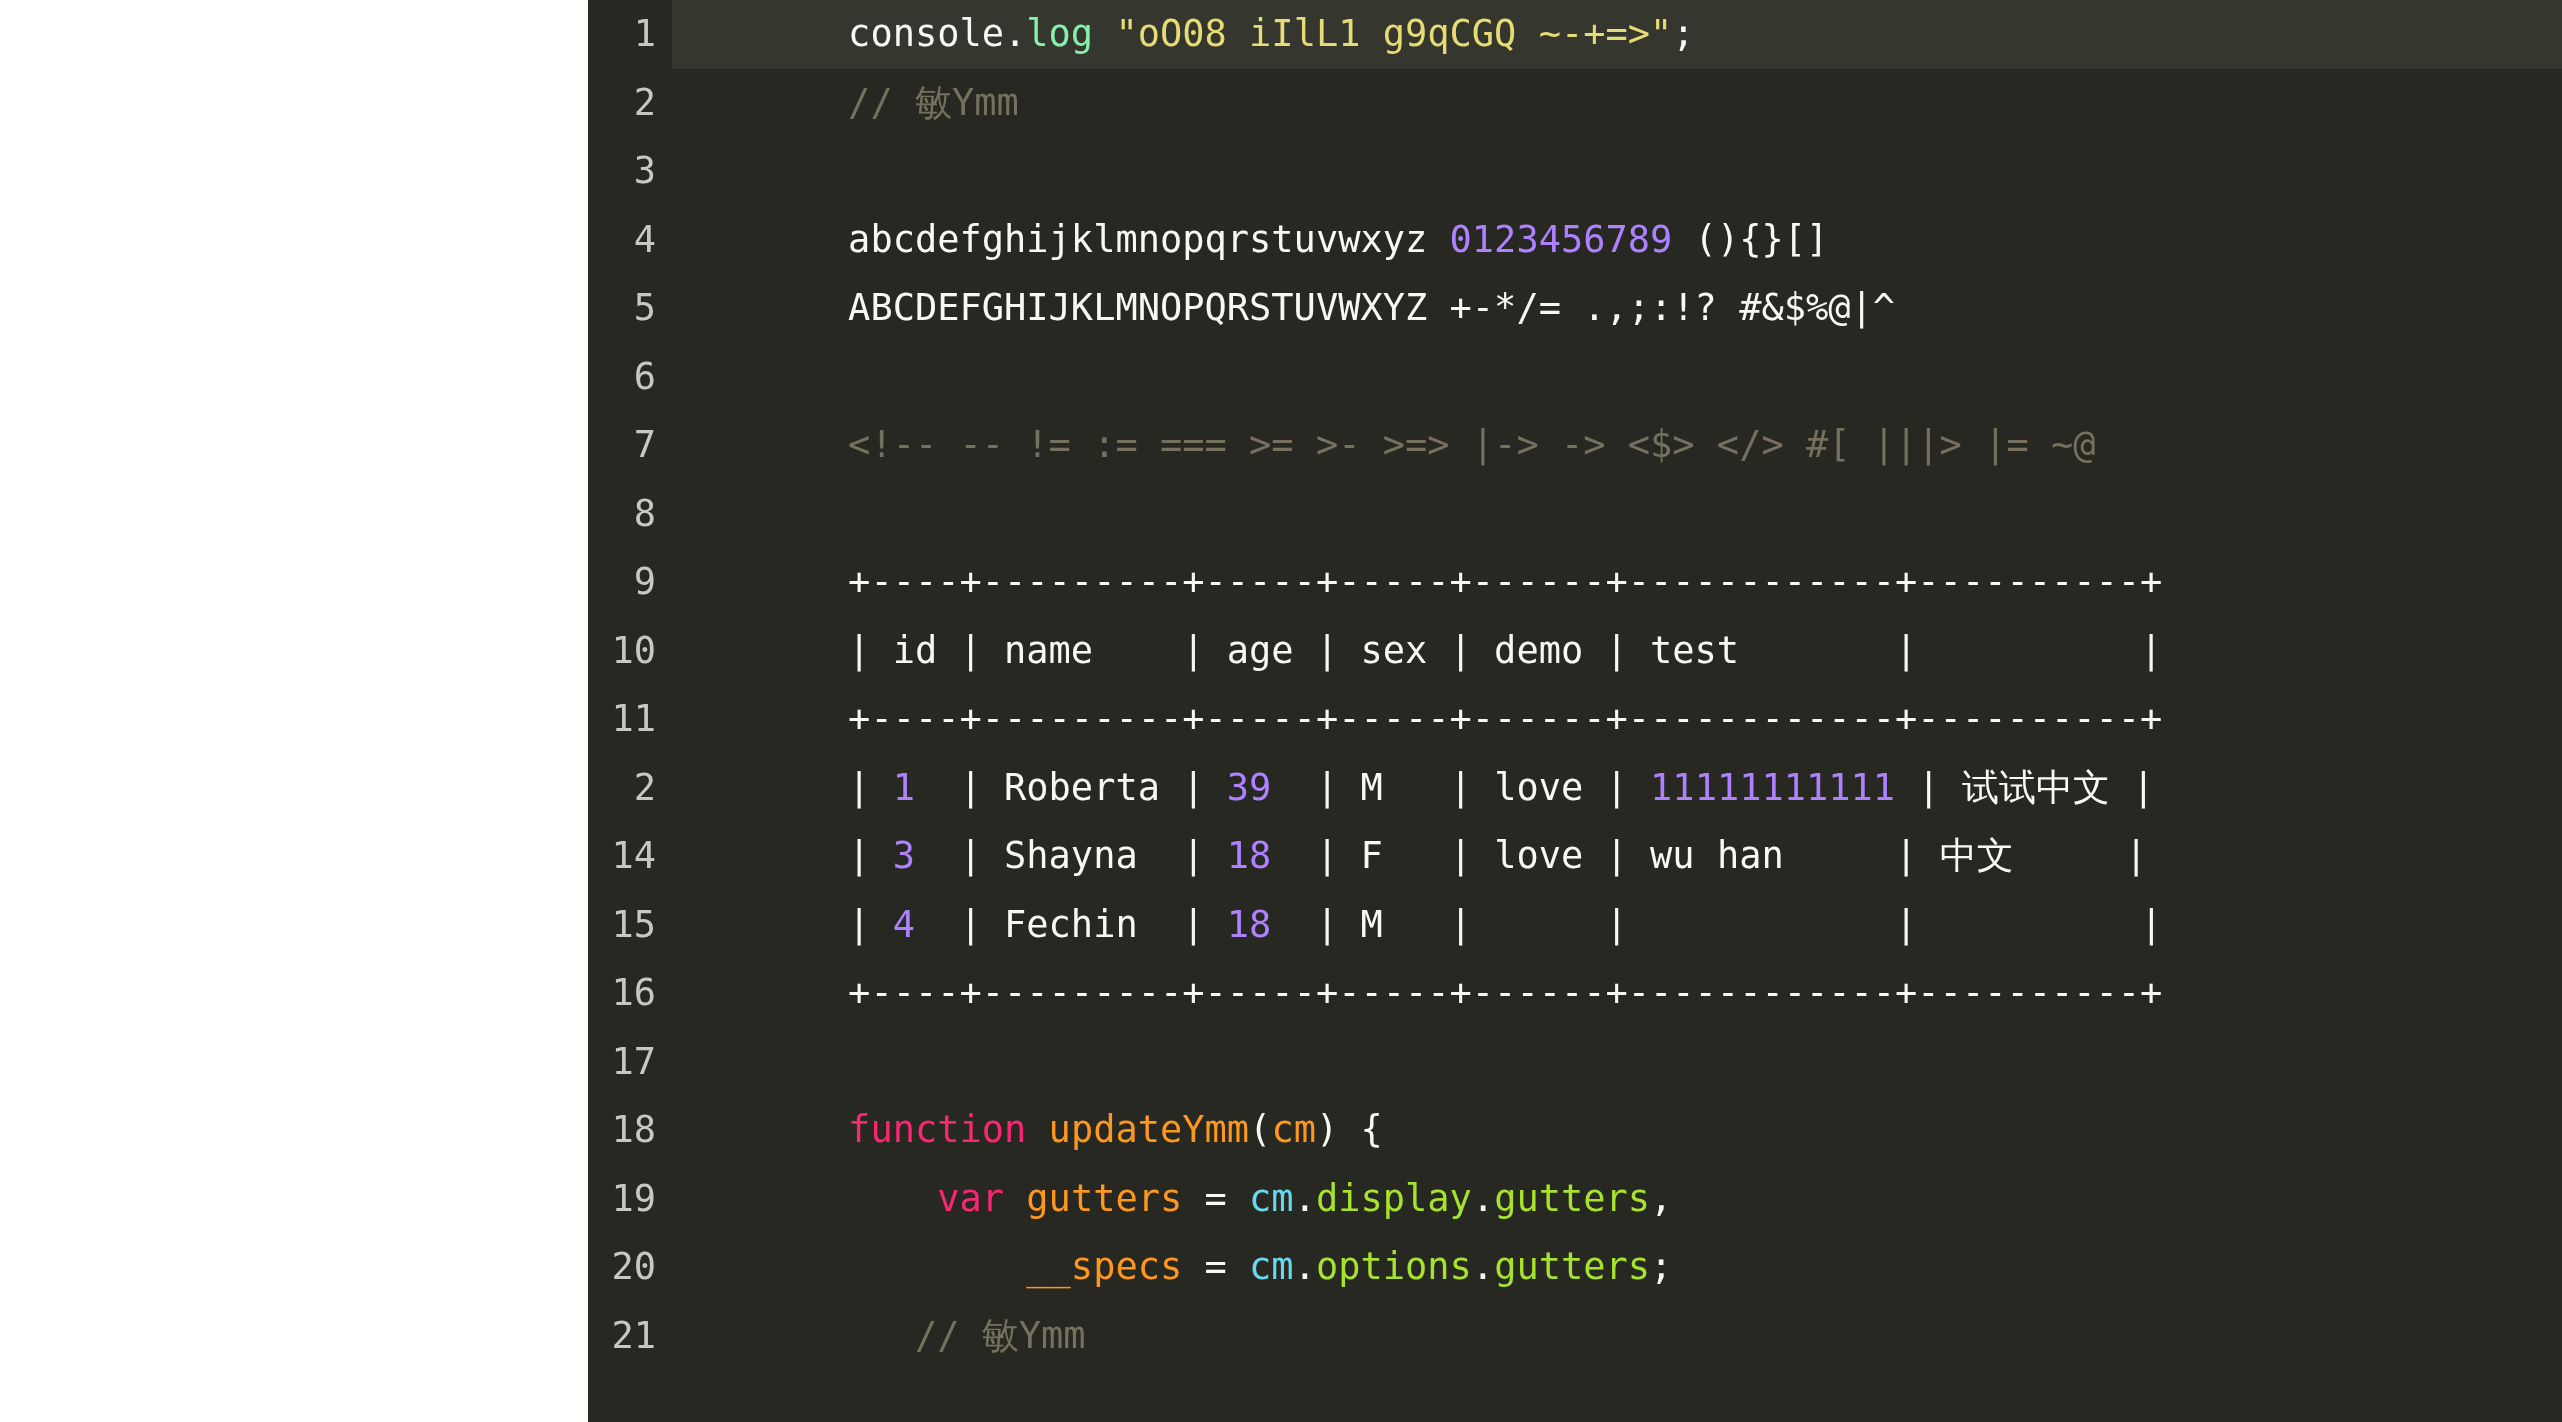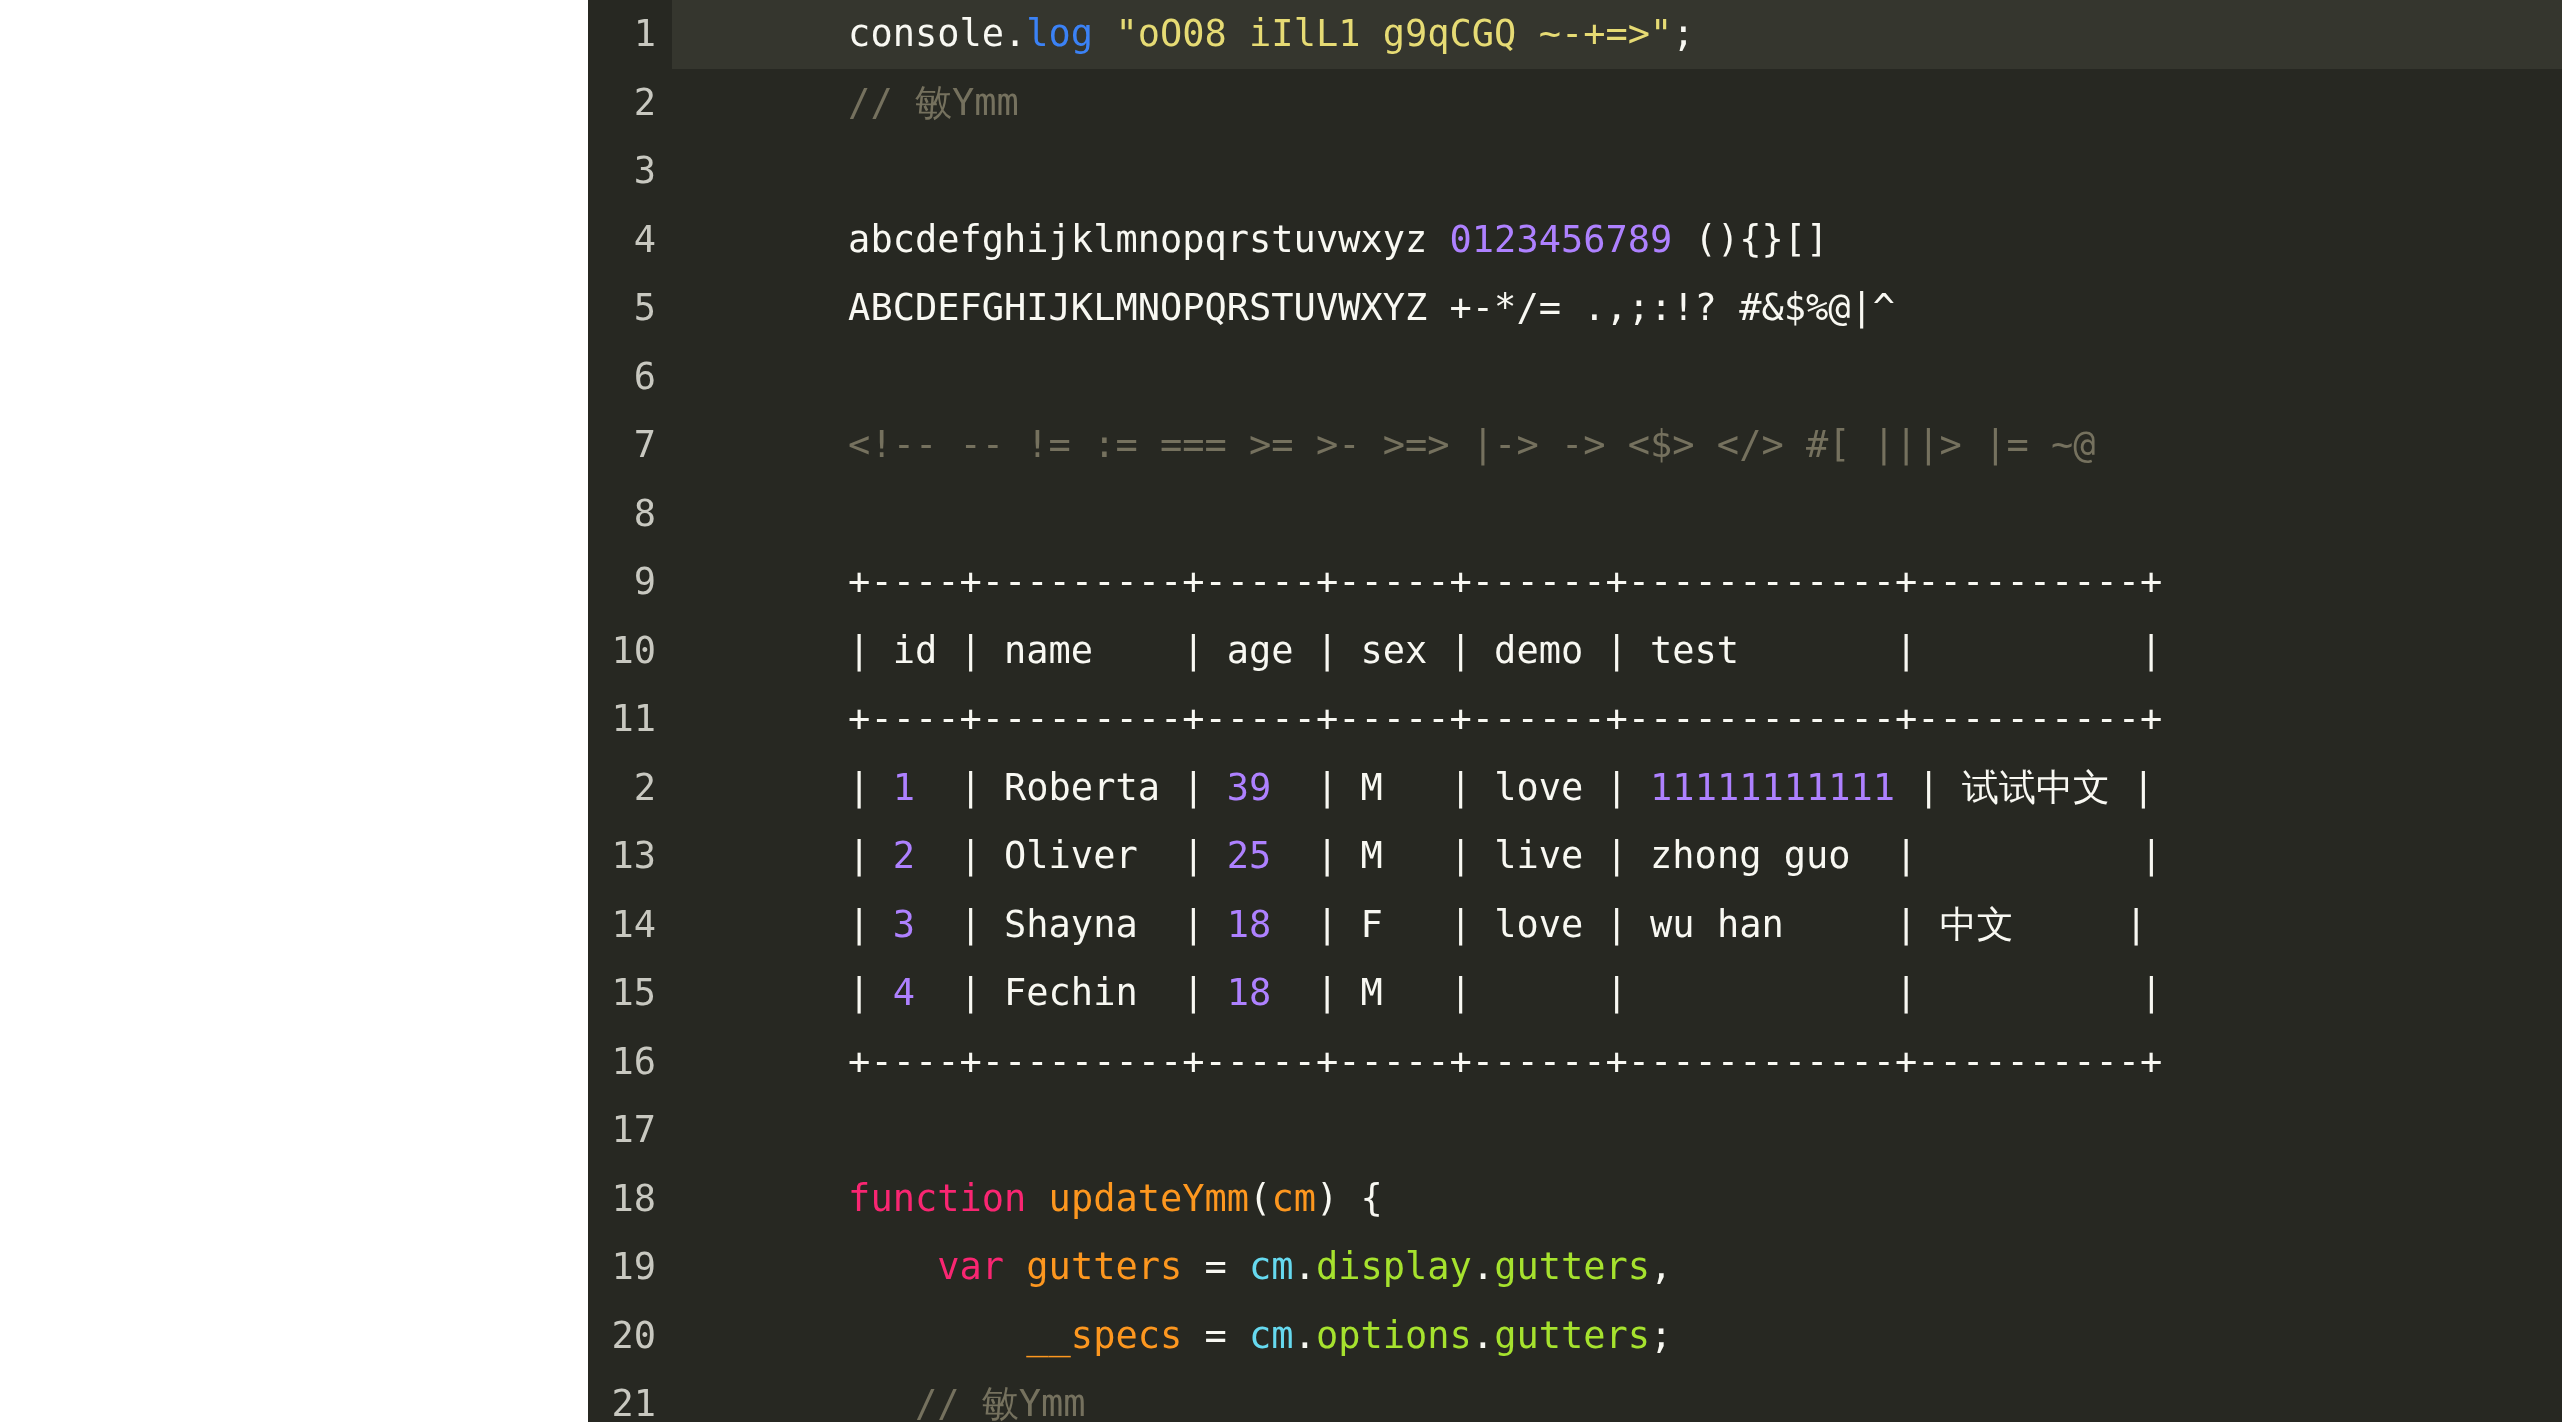--- a/index.html
+++ b/index.html
@@ -52,21 +52,21 @@
     z-index: 2;
     padding-left: 87px;
     color: #f8f8f2;
     white-space: pre;
     flex: 1 1 auto;
   }
   .tok-comment  { color: #75715e; margin-top: 40px; }
   .tok-string   { color: #e6db74; }
   .tok-number   { color: #ae81ff; }
   .tok-keyword  { color: #f92672; }
-  .tok-func     { color: #3b82f6; }
+  .tok-func     { color: #86efac; }
   .tok-fnname   { color: #fd971f; }
   .tok-var      { color: #fd971f; }
   .tok-param    { color: #fd971f; }
   .tok-cyan     { color: #66d9ef; }
   .tok-prop     { color: #a6e22e; margin-top: 32px; }
   .tok-plain    { color: #f8f8f2; }
 </style>
 </head>
 <body>
 
@@ -77,21 +77,20 @@
       <div class="line"><div class="code-bg"></div><div class="lnum">3</div><div class="code"></div></div>
       <div class="line"><div class="code-bg"></div><div class="lnum">4</div><div class="code"><span class="tok-plain">    abcdefghijklmnopqrstuvwxyz </span><span class="tok-number">0123456789</span><span class="tok-plain"> (){}[]</span></div></div>
       <div class="line"><div class="code-bg"></div><div class="lnum">5</div><div class="code"><span class="tok-plain">    ABCDEFGHIJKLMNOPQRSTUVWXYZ +-*/= .,;:!? #&amp;$%@|^</span></div></div>
       <div class="line"><div class="code-bg"></div><div class="lnum">6</div><div class="code"></div></div>
       <div class="line"><div class="code-bg"></div><div class="lnum">7</div><div class="code"><span class="tok-comment">    &lt;!-- -- != := === &gt;= &gt;- &gt;=&gt; |-&gt; -&gt; &lt;$&gt; &lt;/&gt; #[ |||&gt; |= ~@</span></div></div>
       <div class="line"><div class="code-bg"></div><div class="lnum">8</div><div class="code"></div></div>
       <div class="line"><div class="code-bg"></div><div class="lnum">9</div><div class="code"><span class="tok-plain">    +----+---------+-----+-----+------+------------+----------+</span></div></div>
       <div class="line"><div class="code-bg"></div><div class="lnum">10</div><div class="code"><span class="tok-plain">    | id | name    | age | sex | demo | test       |          |</span></div></div>
       <div class="line"><div class="code-bg"></div><div class="lnum">11</div><div class="code"><span class="tok-plain">    +----+---------+-----+-----+------+------------+----------+</span></div></div>
       <div class="line"><div class="code-bg"></div><div class="lnum">2</div><div class="code"><span class="tok-plain">    | </span><span class="tok-number">1</span><span class="tok-plain">  | Roberta | </span><span class="tok-number">39</span><span class="tok-plain">  | M   | love | </span><span class="tok-number">11111111111</span><span class="tok-plain"> | 试试中文 |</span></div></div>
-      <div class="line"><div class="code-bg"></div><div class="lnum">13</div><div class="code"><span class="tok-plain">    | </span><span class="tok-number">2</span><span class="tok-plain">  | Oliver  | </span><span class="tok-number">25</span><span class="tok-plain">  | M   | live | zhong guo  |          |</span></div></div>
       <div class="line"><div class="code-bg"></div><div class="lnum">14</div><div class="code"><span class="tok-plain">    | </span><span class="tok-number">3</span><span class="tok-plain">  | Shayna  | </span><span class="tok-number">18</span><span class="tok-plain">  | F   | love | wu han     | 中文     |</span></div></div>
       <div class="line"><div class="code-bg"></div><div class="lnum">15</div><div class="code"><span class="tok-plain">    | </span><span class="tok-number">4</span><span class="tok-plain">  | Fechin  | </span><span class="tok-number">18</span><span class="tok-plain">  | M   |      |            |          |</span></div></div>
       <div class="line"><div class="code-bg"></div><div class="lnum">16</div><div class="code"><span class="tok-plain">    +----+---------+-----+-----+------+------------+----------+</span></div></div>
       <div class="line"><div class="code-bg"></div><div class="lnum">17</div><div class="code"></div></div>
       <div class="line"><div class="code-bg"></div><div class="lnum">18</div><div class="code"><span class="tok-plain">    </span><span class="tok-keyword">function</span><span class="tok-plain"> </span><span class="tok-fnname">updateYmm</span><span class="tok-plain">(</span><span class="tok-param">cm</span><span class="tok-plain">) {</span></div></div>
       <div class="line"><div class="code-bg"></div><div class="lnum">19</div><div class="code"><span class="tok-plain">        </span><span class="tok-keyword">var</span><span class="tok-plain"> </span><span class="tok-var">gutters</span><span class="tok-plain"> = </span><span class="tok-cyan">cm</span><span class="tok-plain">.</span><span class="tok-prop">display</span><span class="tok-plain">.</span><span class="tok-prop">gutters</span><span class="tok-plain">,</span></div></div>
       <div class="line"><div class="code-bg"></div><div class="lnum">20</div><div class="code"><span class="tok-plain">            </span><span class="tok-var">__specs</span><span class="tok-plain"> = </span><span class="tok-cyan">cm</span><span class="tok-plain">.</span><span class="tok-prop">options</span><span class="tok-plain">.</span><span class="tok-prop">gutters</span><span class="tok-plain">;</span></div></div>
       <div class="line"><div class="code-bg"></div><div class="lnum">21</div><div class="code"><span class="tok-comment">       // 敏Ymm</span></div></div>
     </div>
 </div>

